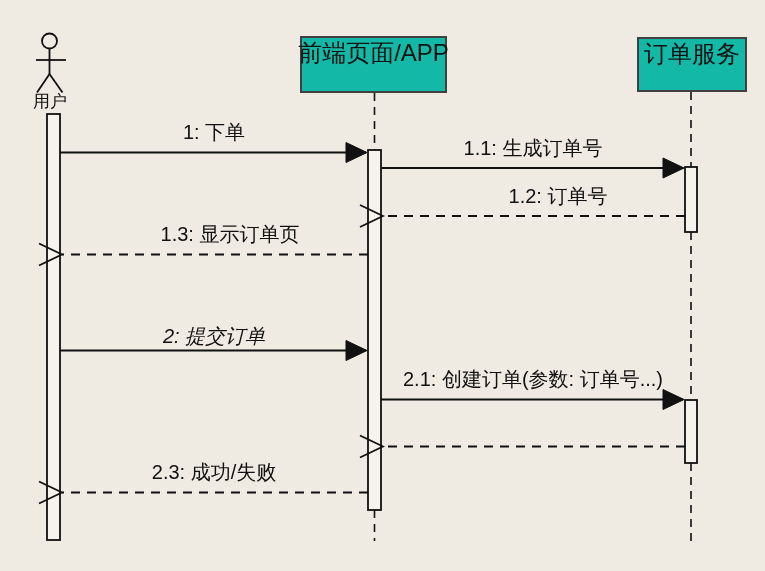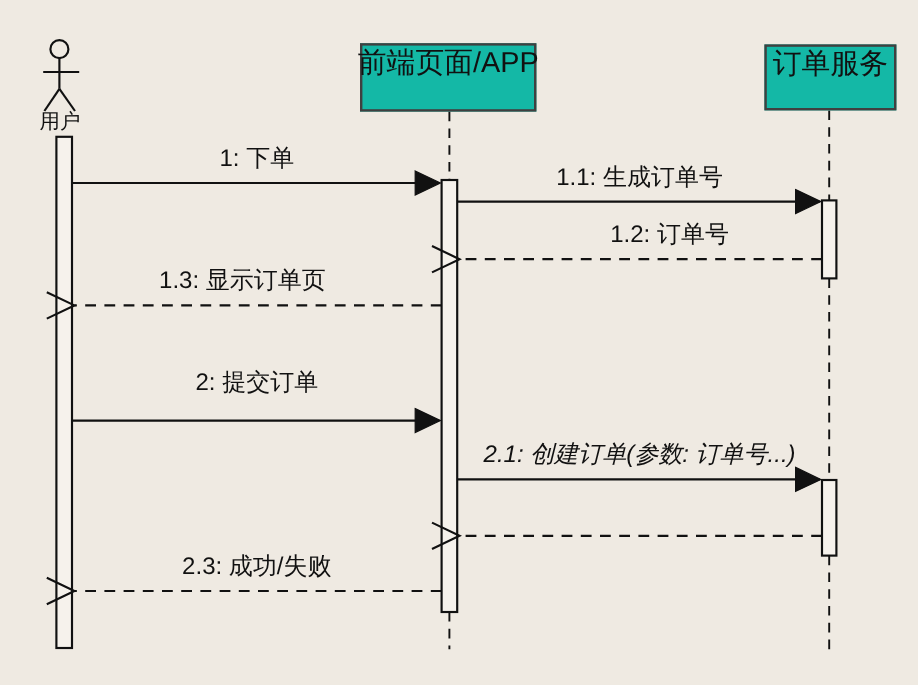--- a/index.html
+++ b/index.html
@@ -37,23 +37,23 @@
   }
   .msg{
     position:absolute;
     transform:translateX(-50%);
     font-size:20px;line-height:20px;
     white-space:nowrap;
   }
   .m1 {left:214px;top:122px;}
   .m11{left:533px;top:138px;}
   .m12{left:533px;top:186px;margin-left:25px;}
-  .m13{left:202px;top:224px;text-align:right;}
-  .m2 {left:214px;top:309px;}
-  .m21{left:533px;top:369px;font-style:italic;}
+  .m13{left:230px;top:224px;text-align:right;}
+  .m2 {left:214px;top:326px;font-style:italic;}
+  .m21{left:533px;top:369px;}
   .m22{left:533px;top:416px;}
   .m23{left:214px;top:462px;}
 </style>
 </head>
 <body>
 
 <div class="canvas">
 
   <svg width="765" height="571" viewBox="0 0 765 571">
     <defs>

